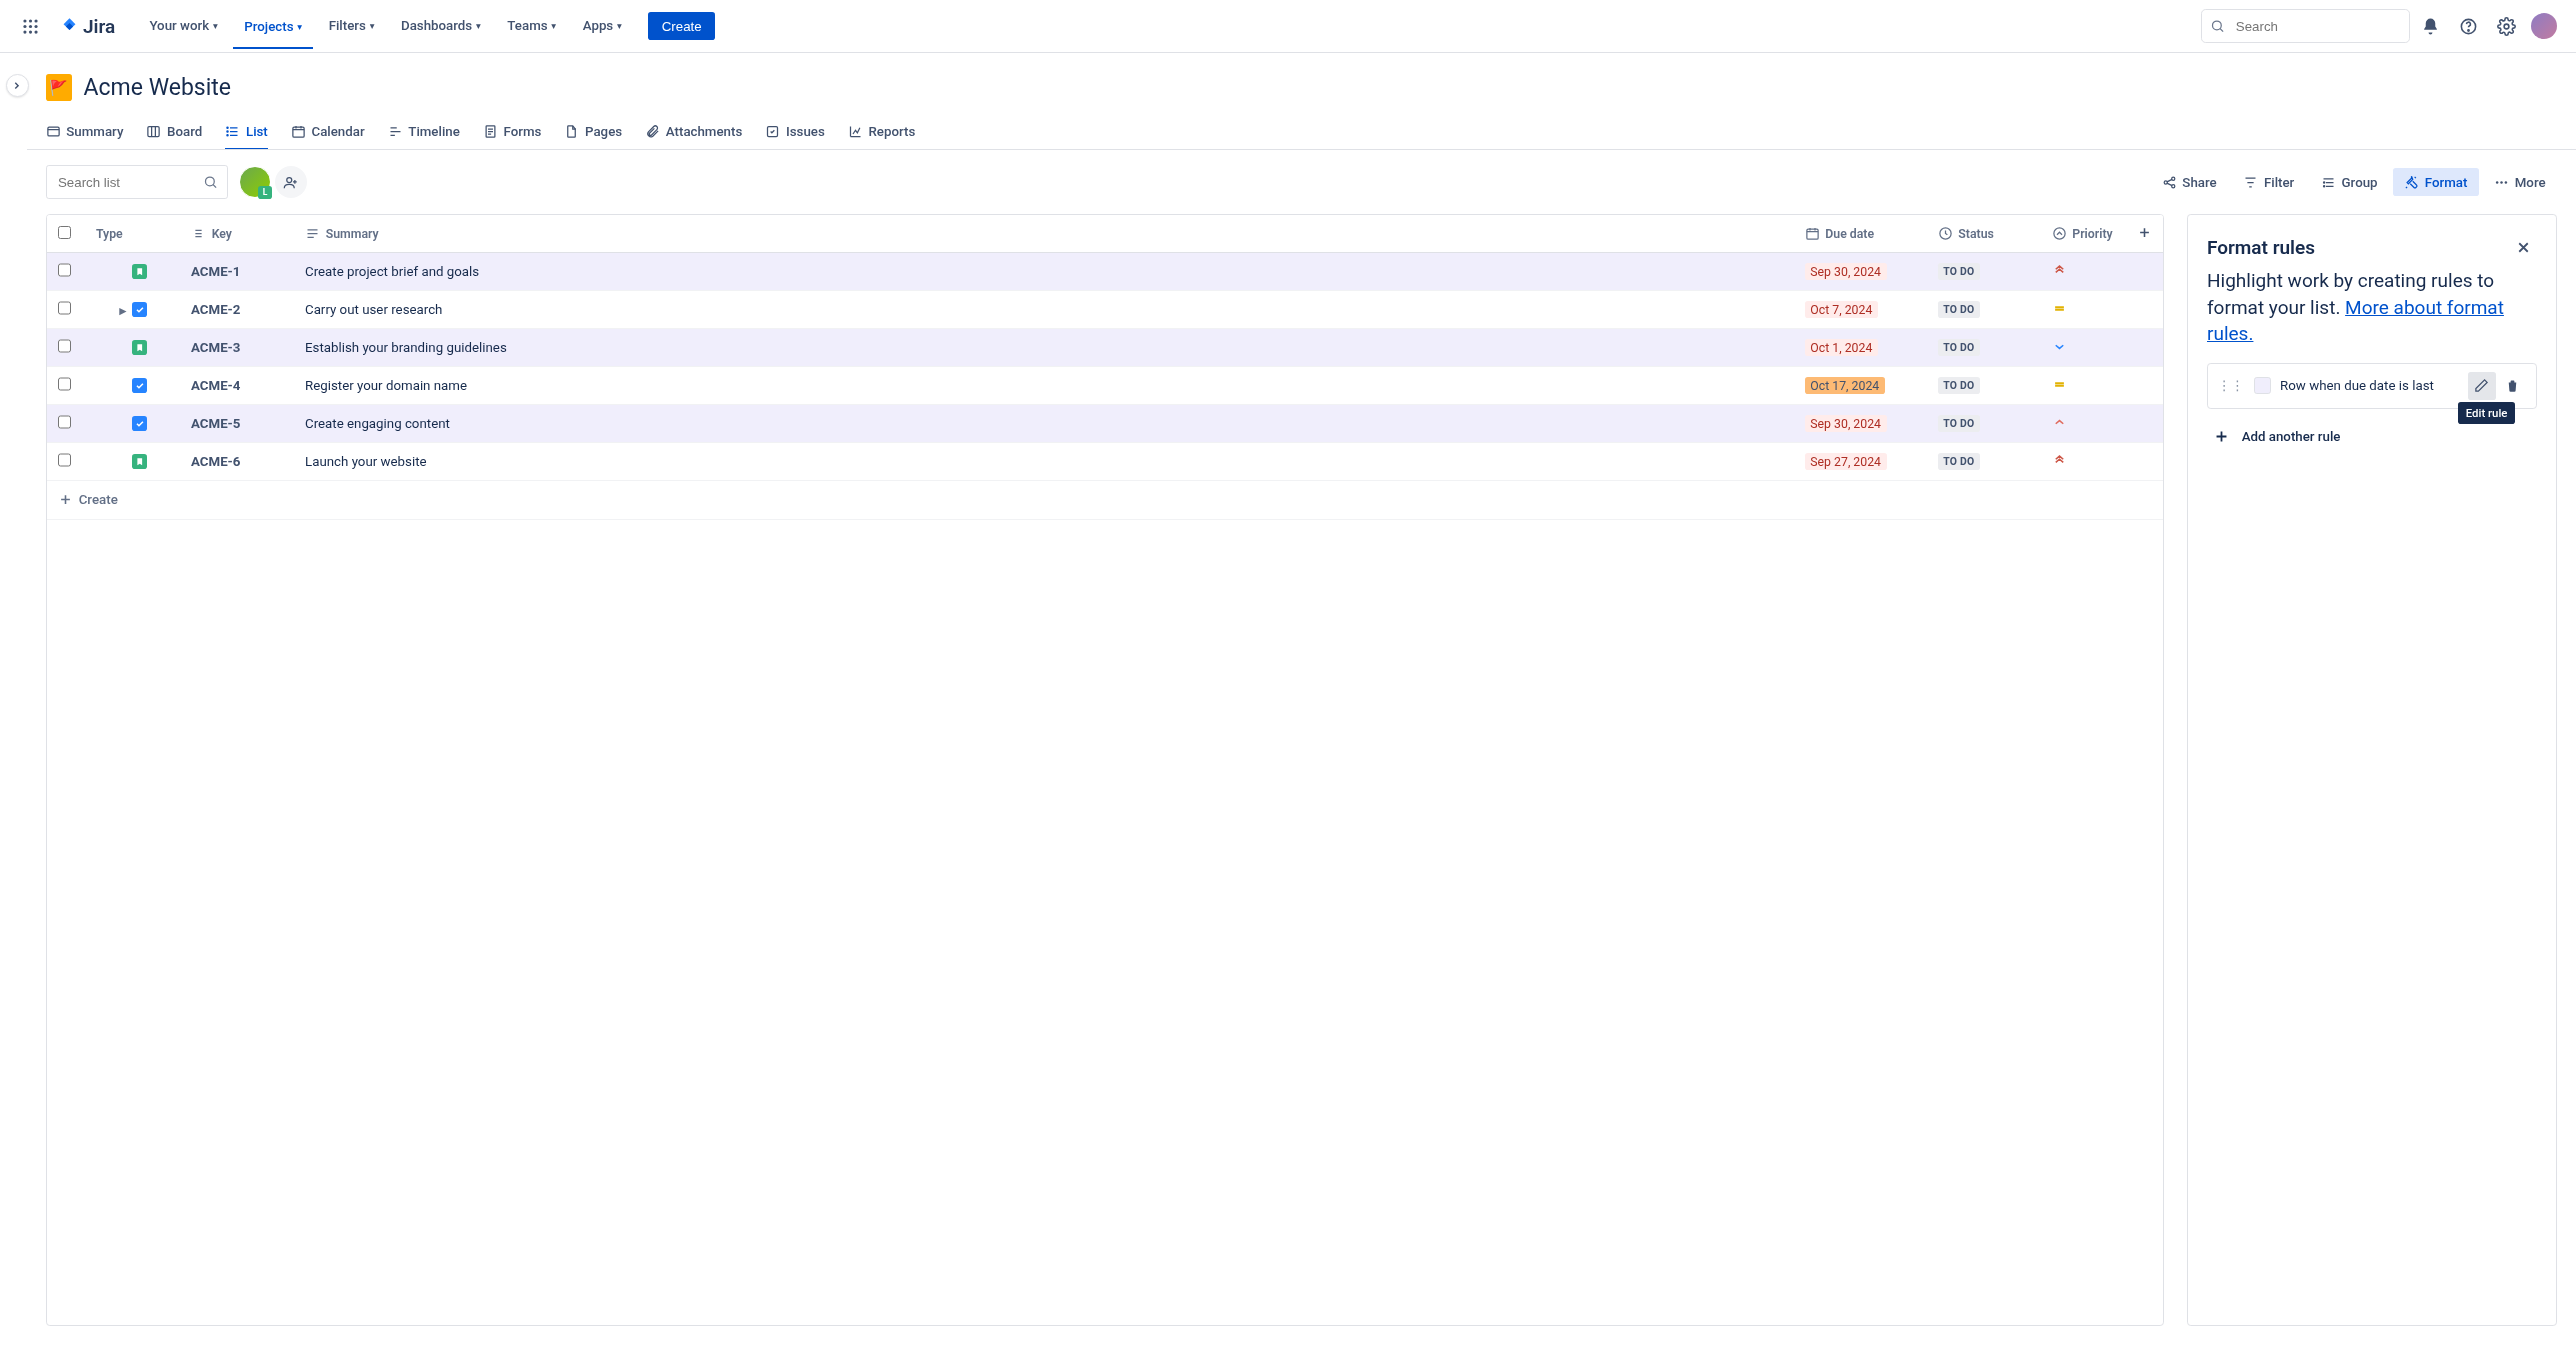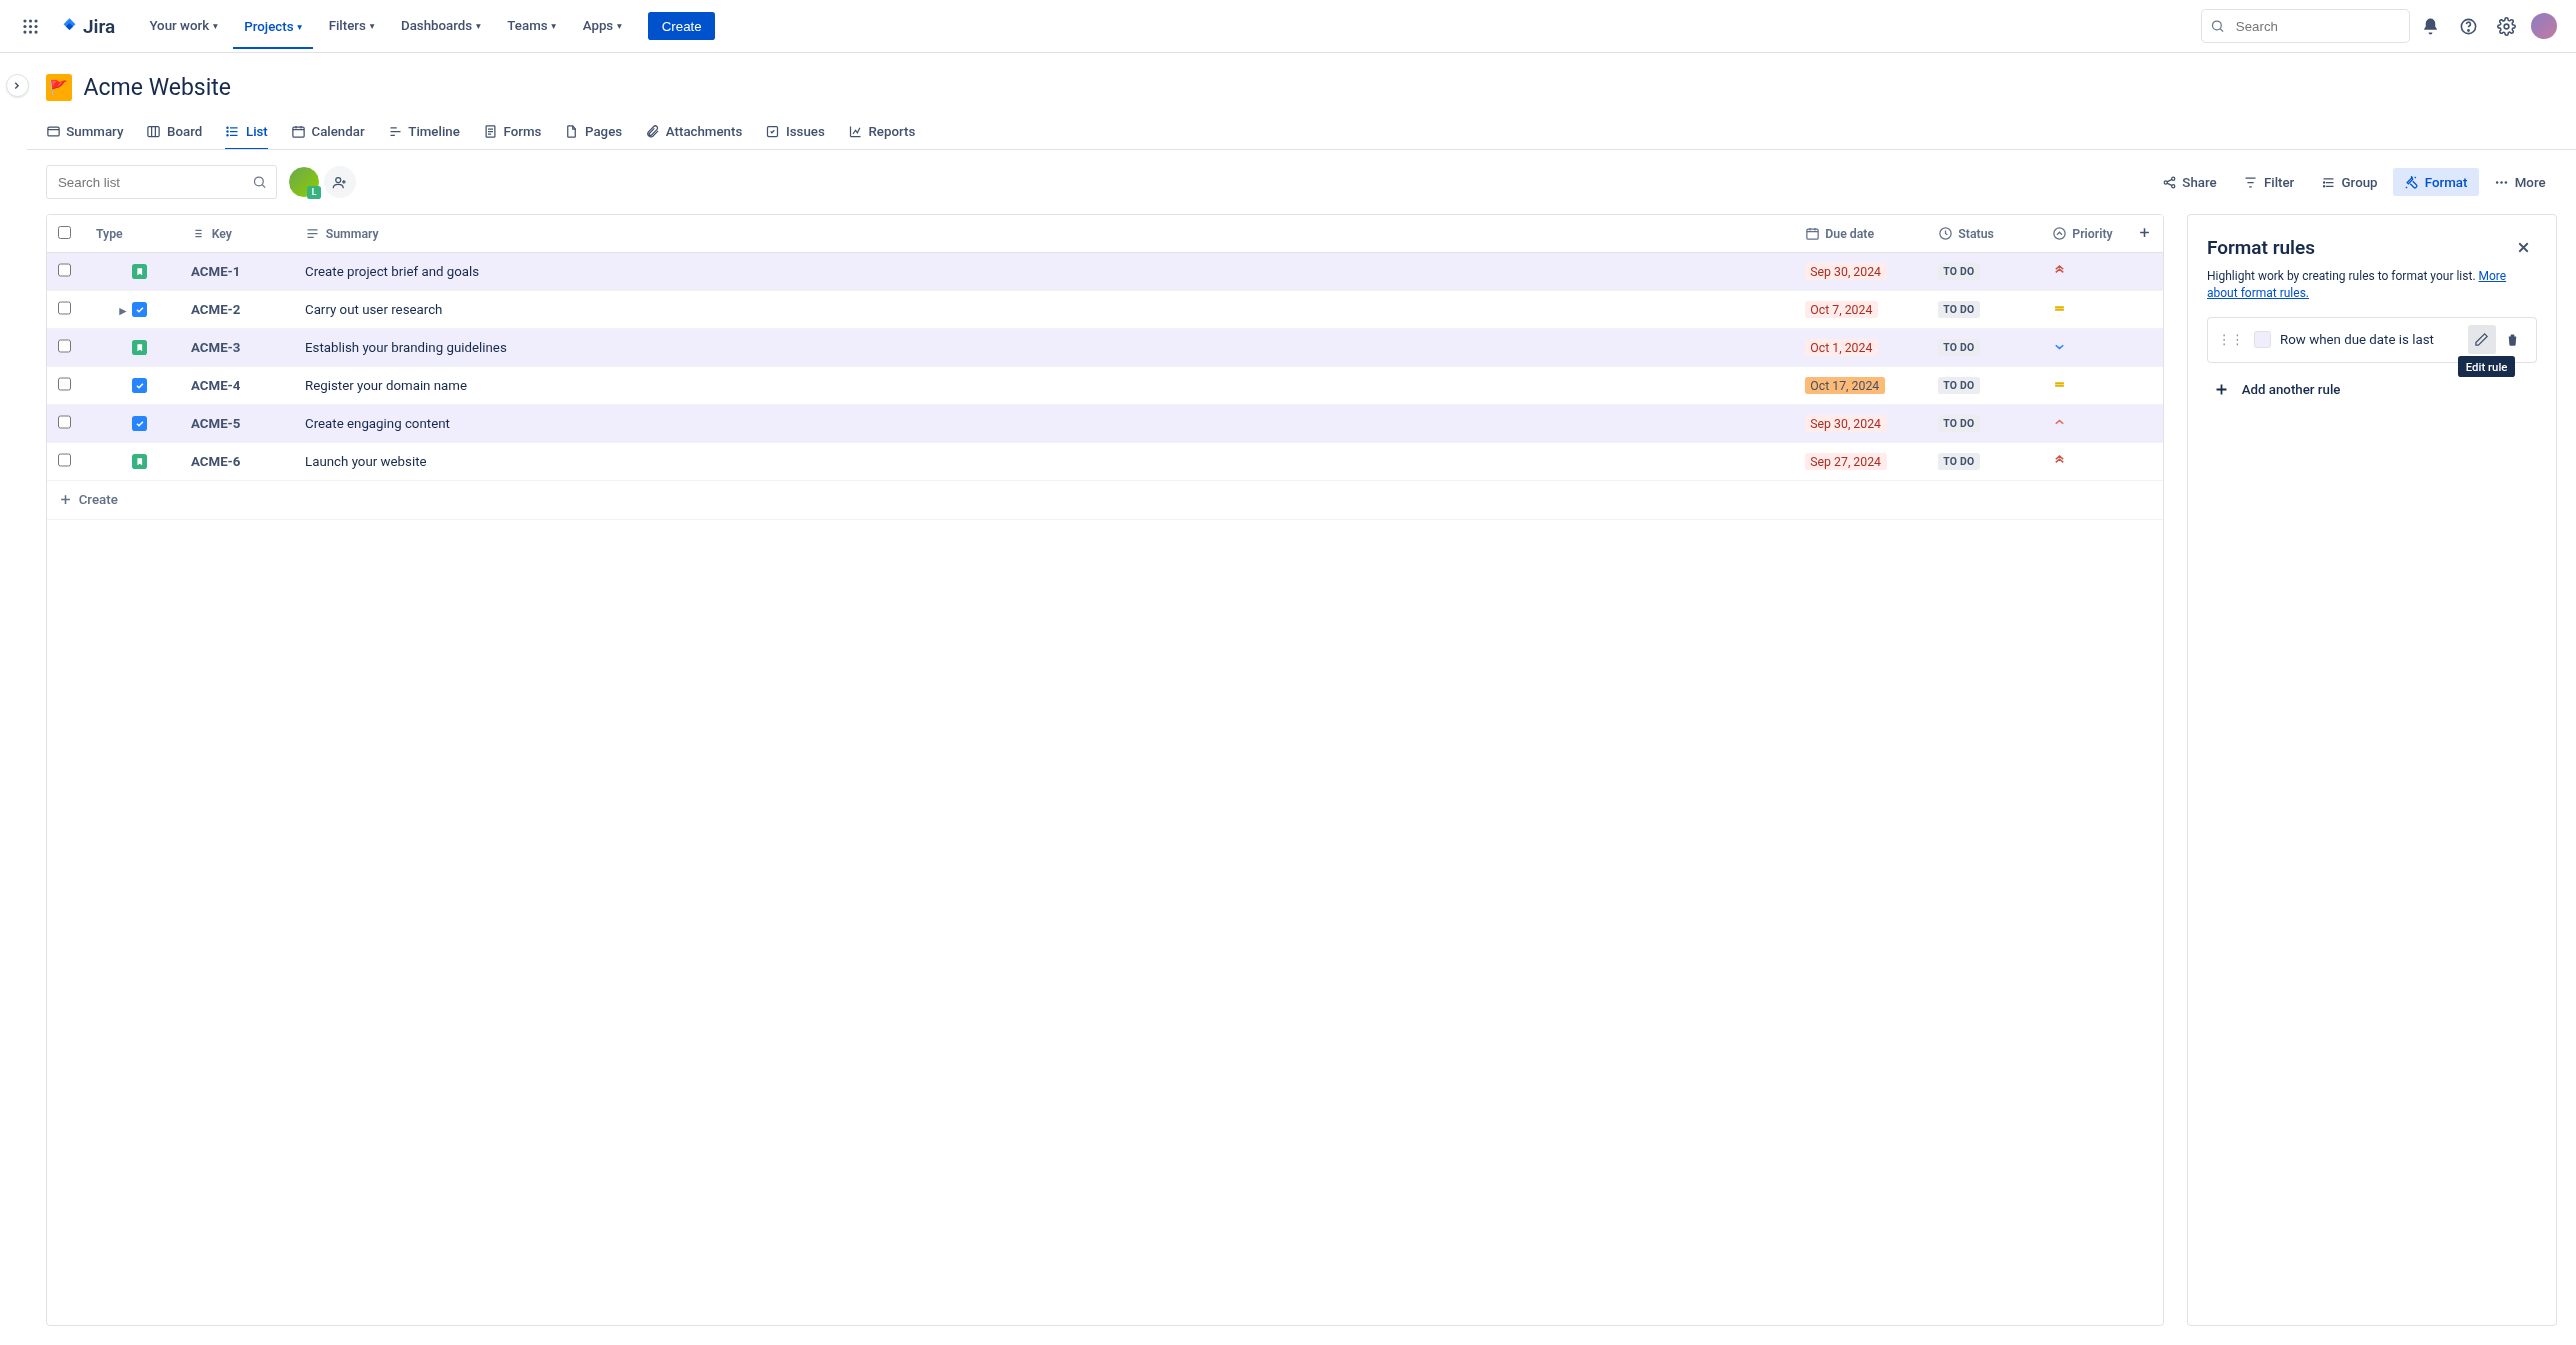--- a/index.html
+++ b/index.html
@@ -31,21 +31,21 @@
 .project-title { display: flex; align-items: center; gap: 11.4px; }
 .project-icon { width: 26.6px; height: 26.6px; background: #FFAB00; border-radius: 2.8px; display: flex; align-items: center; justify-content: center; font-size: 15px; }
 .project-title h1 { font-size: 23px; font-weight: 400; }
 
 .tabs-row { display: flex; border-bottom: 0.9px solid #dfe1e6; margin-top: 15px; padding: 0 19px; gap: 23px; }
 .tab { display: flex; align-items: center; gap: 5.7px; padding: 7.6px 0 9.5px; color: #42526E; font-weight: 500; cursor: pointer; border-bottom: 1.9px solid transparent; }
 .tab.active { color: #0052CC; border-bottom-color: #0052CC; }
 
 
 .list-toolbar { display: flex; align-items: center; padding: 15px 19px; gap: 15px; }
-.list-search { position: relative; width: 231px; }
+.list-search { position: relative; width: 182px; }
 .list-search input { width: 100%; height: 34px; border: 1.9px solid #dfe1e6; border-radius: 2.8px; padding: 0 34px 0 11.4px; font-size: 13.3px; }
 .list-search svg { position: absolute; right: 9.5px; top: 50%; transform: translateY(-50%); }
 .people { display: flex; align-items: center; }
 .person-avatar { width: 32px; height: 32px; border-radius: 50%; border: 1.9px solid #fff; margin-left: -3.8px; background: linear-gradient(135deg,#6aa84f,#8fce00); position: relative; }
 .person-badge { position: absolute; right: -1.9px; bottom: -1.9px; width: 13.3px; height: 13.3px; background: #36B37E; border-radius: 2.8px; display:flex;align-items:center;justify-content:center;color:#fff;font-size:8.5px;font-weight:700;}
 .add-person { width: 32px; height: 32px; border-radius: 50%; background: #f4f5f7; margin-left: 3.8px; display: flex; align-items: center; justify-content: center; cursor: pointer; }
 .toolbar-right { margin-left: auto; display: flex; align-items: center; gap: 3.8px; }
 .tool-btn { display: flex; align-items: center; gap: 5.7px; padding: 6.6px 11.4px; border-radius: 2.8px; font-weight: 500; cursor: pointer; color: #42526E; }
 .tool-btn.active { background: #DEE8FC; color: #0052CC; }
 
@@ -67,21 +67,21 @@
 .due-normal { color: #42526E; background: #fdba74; text-align: center; }
 .status-pill { display: inline-block; padding: 1.9px 5.7px; background: #ecedf0; border-radius: 2.8px; font-size: 10.4px; font-weight: 700; color: #42526E; letter-spacing: 0.2px; }
 .expand-arrow { cursor: pointer; color: #626F86; font-size: 9.5px; display:inline-block; width:11.4px; }
 .create-row td { color: #626F86; font-weight: 500; cursor: pointer; padding: 11.4px; }
 .add-col { width: 34px; text-align: center; }
 
 
 .panel { width: 370px; border: 0.9px solid #dfe1e6; border-radius: 3.8px; padding: 19px 19px; background: #fff; }
 .panel-head { display: flex; align-items: center; justify-content: space-between; margin-bottom: 7.6px; }
 .panel-head h2 { font-size: 19px; font-weight: 600; }
-.panel-desc { font-size: 12px; color: #172B4D; line-height: 1.4; }
+.panel-desc { font-size: 19px; color: #172B4D; line-height: 1.4; }
 .panel-desc a { color: #0052CC; text-decoration: underline; }
 .rule-card { margin-top: 15px; border: 0.9px solid #dfe1e6; border-radius: 3.8px; padding: 7.6px 9.5px; display: flex; align-items: center; gap: 9.5px; background:#fff; position: relative; }
 .drag-handle { color: #8993A4; cursor: grab; }
 .rule-swatch { width: 17px; height: 17px; background: #F0EEFC; border: 0.9px solid #dfe1e6; border-radius: 2.8px; }
 .rule-text { flex: 1; white-space: nowrap; overflow: hidden; text-overflow: ellipsis; font-size: 13.3px; }
 .rule-actions { display: flex; gap: 1.9px; }
 .rule-action-btn { width: 28.5px; height: 28.5px; display:flex;align-items:center;justify-content:center; border-radius: 2.8px; cursor: pointer; }
 .rule-action-btn.edit { background: #e4e6ea; }
 .tooltip { position: absolute; top: 38px; right: 21px; background: #172B4D; color: #fff; font-size: 11.4px; padding: 3.8px 7.6px; border-radius: 2.8px; font-weight:500; }
 .add-rule { display: flex; align-items: center; gap: 12px; margin-top: 15px; font-weight: 500; cursor: pointer; padding: 3.8px 5.7px; }

